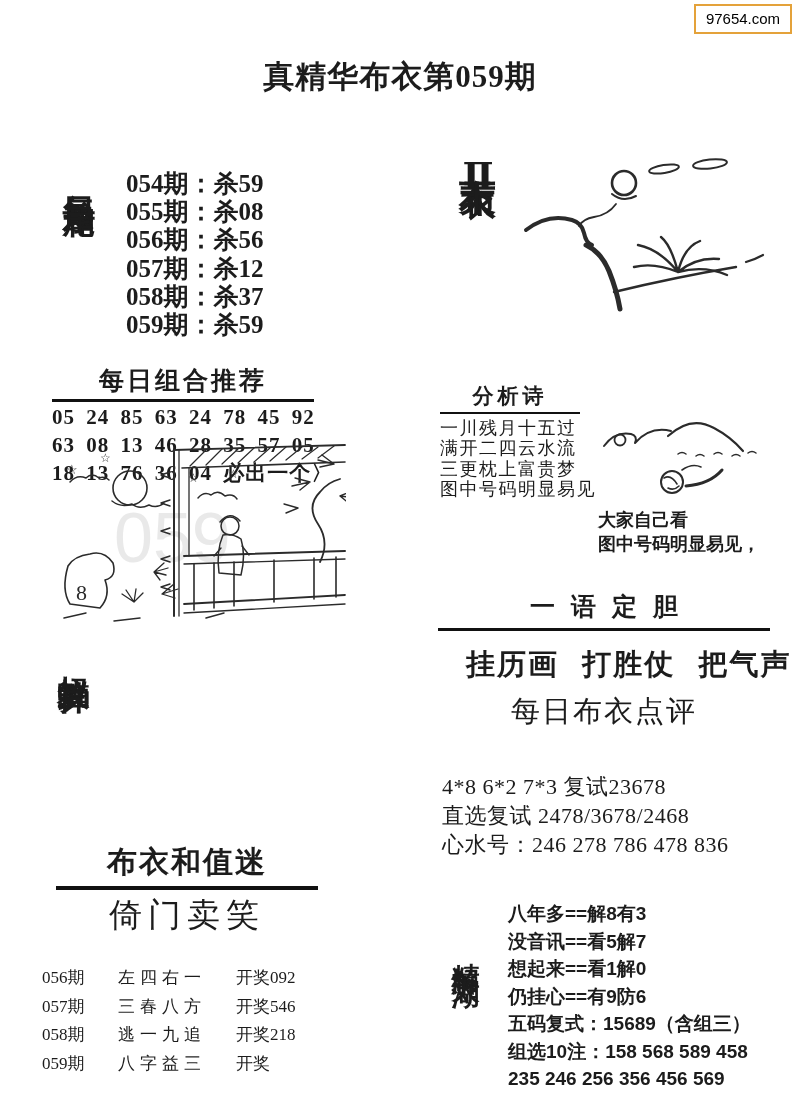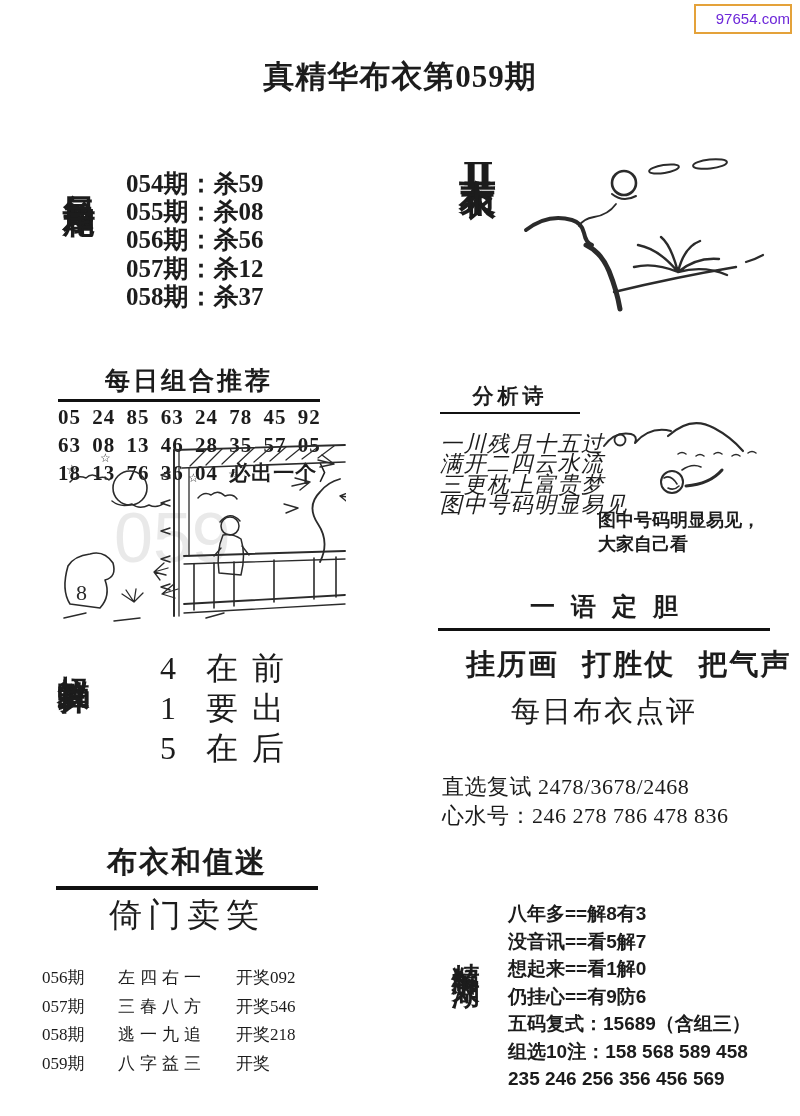--- a/index.html
+++ b/index.html
@@ -9,33 +9,33 @@
   }
   .abs{position:absolute;}
   .sans{font-family:"Liberation Sans","DejaVu Sans",sans-serif;}
   .vlabel{
     writing-mode:vertical-rl;text-orientation:upright;
     font-weight:700;white-space:nowrap;
   }
   
   .badge{
     left:694px;top:4px;width:94px;height:26px;
-    border:2px solid #e4a23a;color:#6d28d9;
-    font-size:15px;line-height:26px;text-align:right;
+    border:2px solid #e4a23a;color:#000000;
+    font-size:15px;line-height:26px;text-align:center;
     font-family:"Liberation Sans","DejaVu Sans",sans-serif;
   }
   .title{
     left:0;top:56px;width:800px;text-align:center;
     font-size:31px;font-weight:700;letter-spacing:1px;
   }
   
   .kill-label{left:56px;top:168px;font-size:33px;letter-spacing:3px;}
   .kill-rows{left:126px;top:170px;font-size:25px;font-weight:700;line-height:28.2px;white-space:nowrap;}
   
-  .combo{left:58px;top:364px;width:262px;}
+  .combo{left:52px;top:364px;width:262px;}
   .combo-title{font-size:25px;font-weight:600;text-align:center;letter-spacing:3px;}
   .combo-rule{height:2.5px;background:#111;margin-top:2px;}
   .combo-rows{font-size:21px;font-weight:600;line-height:28px;white-space:nowrap;letter-spacing:1px;word-spacing:5px;margin-top:1px;}
   
   .ant-label{left:52px;top:650px;font-size:32px;letter-spacing:2px;}
   .ant-rows{left:160px;top:648px;font-size:32px;line-height:40px;}
   .ant-row .num{display:inline-block;width:46px;}
   .ant-row .txt{letter-spacing:14px;}
   
   .hezhi{left:56px;top:842px;width:262px;text-align:center;}
@@ -49,21 +49,21 @@
   .fc-rows{margin-top:6px;font-size:17px;line-height:28.5px;white-space:nowrap;}
   .fc-row .iss{display:inline-block;width:76px;}
   .fc-row .rid{display:inline-block;width:118px;letter-spacing:5px;}
   .fc-row .res{display:inline-block;}
   
   .buyi-label{left:452px;top:150px;font-size:37px;letter-spacing:1px;}
   
   .poem{left:440px;top:382px;width:140px;}
   .poem-title{font-size:21px;font-weight:700;text-align:center;letter-spacing:4px;}
   .poem-rule{height:2px;background:#111;margin-top:2px;}
-  .poem-lines{margin-top:20px;font-size:22px;line-height:20.3px;white-space:nowrap;letter-spacing:1.5px;font-style:italic;}
+  .poem-lines{margin-top:4px;font-size:18px;line-height:20.3px;white-space:nowrap;letter-spacing:1.5px;}
   .poem-caption{left:598px;top:508px;width:190px;font-size:18px;font-weight:700;line-height:24px;}
   
   .yiyu{left:438px;top:590px;width:332px;text-align:center;}
   .yiyu-title{font-size:25px;font-weight:600;letter-spacing:16px;padding-left:16px;}
   .yiyu-rule{height:2.5px;background:#111;margin-top:5px;}
   .yiyu-phrases{font-size:29px;font-weight:600;margin-top:14px;letter-spacing:2px;word-spacing:14px;white-space:nowrap;margin-left:28px;}
   .yiyu-sub{font-size:29px;margin-top:7px;letter-spacing:2px;}
   
   .dianping{left:442px;top:772px;width:350px;font-size:22px;line-height:29px;white-space:nowrap;letter-spacing:0.5px;}
   
@@ -82,20 +82,21 @@
 
   <div class="abs title">真精华布衣第059期</div>
 
   <div class="abs vlabel kill-label">每日杀和尾</div>
   <div class="abs kill-rows">
     <div>054期：杀59</div>
     <div>055期：杀08</div>
     <div>056期：杀56</div>
     <div>057期：杀12</div>
     <div>058期：杀37</div>
+    <div>059期：杀59</div>
   </div>
 
   <div class="abs combo">
     <div class="combo-title">每日组合推荐</div>
     <div class="combo-rule"></div>
     <div class="combo-rows">
       <div>05 24 85 63 24 78 45 92</div>
       <div>63 08 13 46 28 35 57 05</div>
       <div>18 13 76 36 04 必出一个〉</div>
     </div>
@@ -142,31 +143,20 @@
       <text x="18" y="156" font-size="22" fill="#2b2b2b" font-family="Liberation Serif, serif">8</text>
 
       <path class="ink" d="M96 128 l10 -9 m-10 9 l14 -4 m-14 4 l12 3 m-12 -3 l6 8" stroke-width="1.3"></path>
       <path class="ink" d="M76 158 l-12 -8 m12 8 l-8 -12 m8 12 l2 -13 m-2 13 l9 -9" stroke-width="1.3"></path>
       <path class="ink" d="M104 150 l12 -10 m-12 10 l16 -5 m-16 5 l13 4" stroke-width="1.3"></path>
       <path class="ink" d="M6 174 l22 -5 M56 177 l26 -3 M148 174 l18 -5" stroke-width="1.5"></path>
     </svg>
   </div>
 
   <div class="abs vlabel ant-label">蚂蚁神算</div>
-  <div class="abs ant-rows">
-    <div class="ant-row">
-      <span class="num">4</span><span class="txt">在前</span>
-    </div>
-    <div class="ant-row">
-      <span class="num">1</span><span class="txt">要出</span>
-    </div>
-    <div class="ant-row">
-      <span class="num">5</span><span class="txt">在后</span>
-    </div>
-  </div>
 
   <div class="abs hezhi">
     <div class="hezhi-title">布衣和值迷</div>
     <div class="hezhi-rule"></div>
     <div class="hezhi-answer">倚门卖笑</div>
   </div>
 
   <div class="abs fourchar">
     <div class="fc-rows">
       <div class="fc-row">
@@ -217,32 +207,33 @@
       <circle class="ink" cx="22" cy="40" r="5.5" stroke-width="1.8"></circle>
       <path class="ink" d="M70 36 q23 -21 46 -8 q17 9 29 23" stroke-width="2.2"></path>
       <path class="ink" d="M80 54 q4 -3 8 0 M98 56 q4 -3 8 0 M116 54 q4 -3 8 0 M134 56 q4 -3 8 0 M150 53 q4 -3 8 0" stroke-width="1.5"></path>
       <circle class="ink" cx="74" cy="82" r="11" stroke-width="2"></circle>
       <path class="ink" d="M66 78 q7 -4 13 6 M70 88 q6 3 11 -2" stroke-width="1.6"></path>
       <path class="ink" d="M88 86 q24 -2 36 -16" stroke-width="3"></path>
       <path class="ink" d="M84 70 q10 -7 19 -3" stroke-width="1.6"></path>
     </svg>
   </div>
   <div class="abs poem-caption sans">
+    <div>大家自己看</div>
     <div>图中号码明显易见，</div>
-    <div>大家自己看</div>
   </div>
 
   <div class="abs yiyu">
     <div class="yiyu-title">一语定胆</div>
     <div class="yiyu-rule"></div>
     <div class="yiyu-phrases">挂历画 打胜仗 把气声</div>
     <div class="yiyu-sub">每日布衣点评</div>
   </div>
 
   <div class="abs dianping">
+    <div>4*8 6*2 7*3 复试23678</div>
     <div>直选复试 2478/3678/2468</div>
     <div>心水号：246 278 786 478 836</div>
   </div>
 
   <div class="abs vlabel taihu-label">精解太湖</div>
   <div class="abs taihu-lines">
     <div>八年多==解8有3</div>
     <div>没音讯==看5解7</div>
     <div>想起来==看1解0</div>
     <div>仍挂心==有9防6</div>

